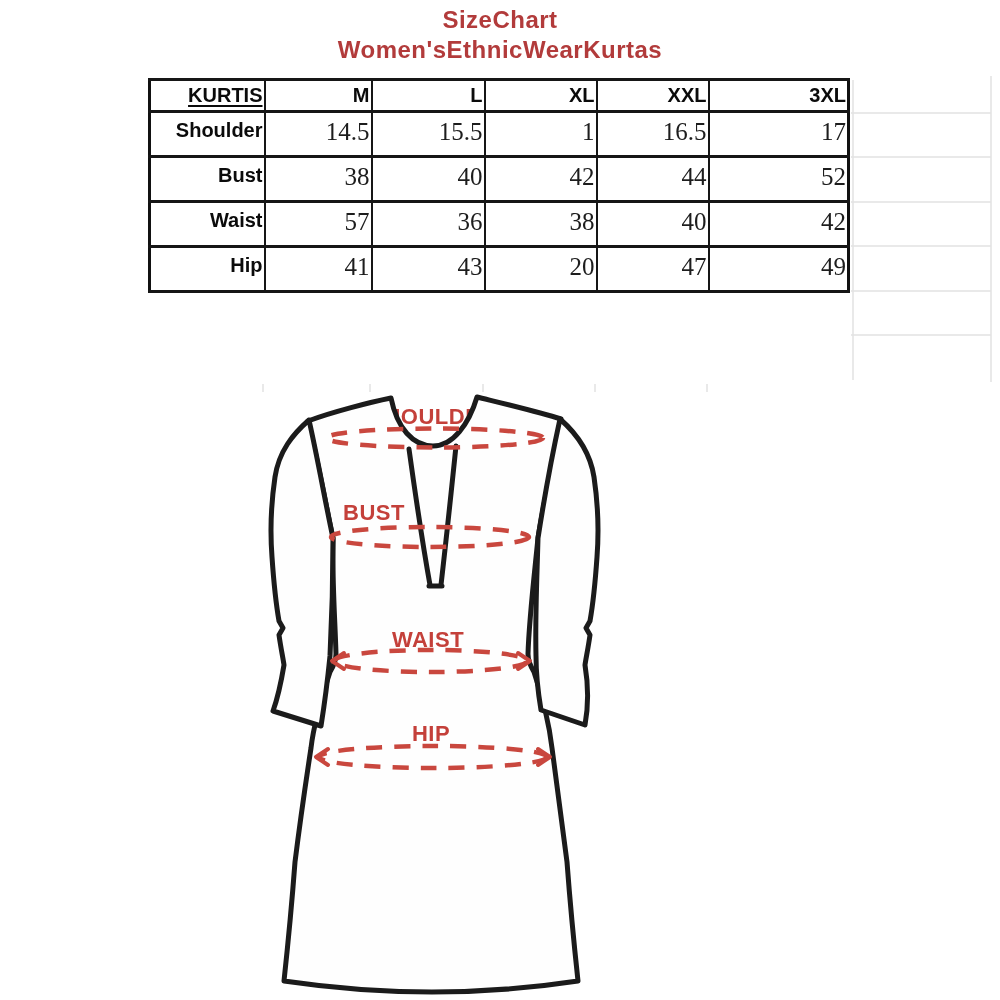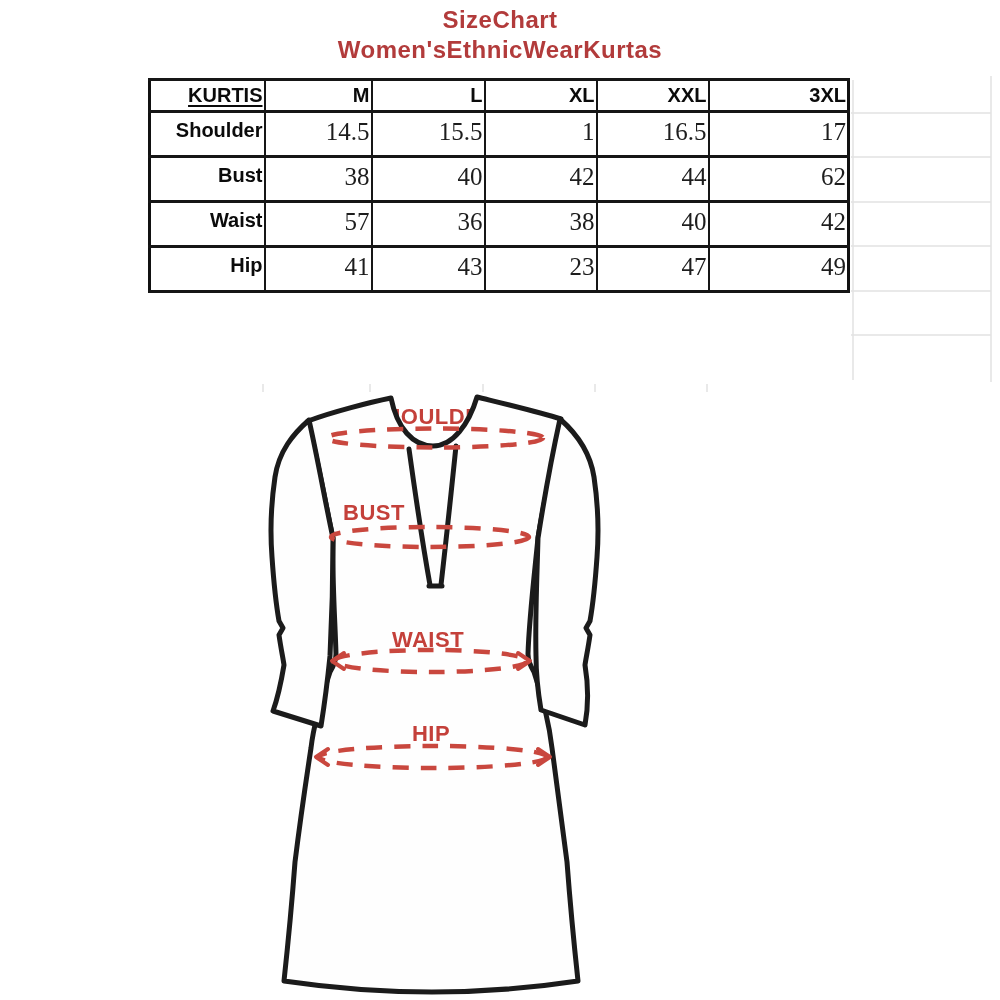--- a/index.html
+++ b/index.html
@@ -68,35 +68,35 @@
         <td class="val">1</td>
         <td class="val">16.5</td>
         <td class="val">17</td>
       </tr>
       <tr>
         <td class="rowlabel">Bust</td>
         <td class="val">38</td>
         <td class="val">40</td>
         <td class="val">42</td>
         <td class="val">44</td>
-        <td class="val">62</td>
+        <td class="val">52</td>
       </tr>
       <tr>
         <td class="rowlabel">Waist</td>
         <td class="val">57</td>
         <td class="val">36</td>
         <td class="val">38</td>
         <td class="val">40</td>
         <td class="val">42</td>
       </tr>
       <tr>
         <td class="rowlabel">Hip</td>
         <td class="val">41</td>
         <td class="val">43</td>
-        <td class="val">23</td>
+        <td class="val">20</td>
         <td class="val">47</td>
         <td class="val">49</td>
       </tr>
     </tbody>
   </table>
 
   <svg class="fig" viewBox="0 0 1000 1000" width="1000" height="1000">
 
     <g class="faint">
       <line x1="851" y1="113" x2="991" y2="113"></line>

